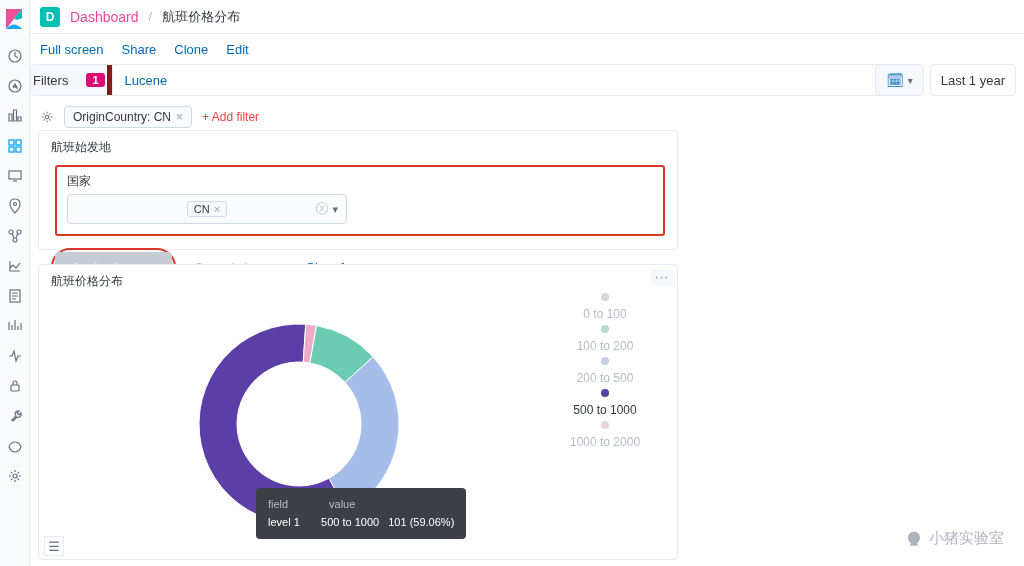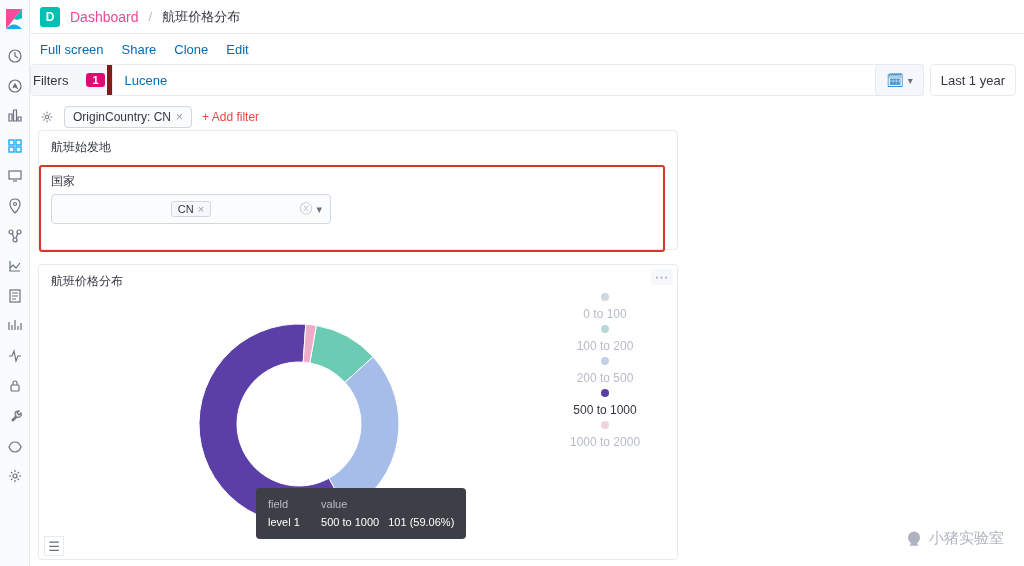--- a/index.html
+++ b/index.html
@@ -23,21 +23,21 @@
 .datewrap { position: absolute; right: 8px; top: 64px; display:flex; gap:6px; }
 .db { border:1px solid #e6ebf1; border-radius:4px; height:32px; display:flex; align-items:center; padding:0 10px; background:#f5f7fa; color:#343741; font-size:13px; }
 .db .cal { color:#006bb4; font-size:14px; }
 .pillrow { position: absolute; left: 30px; top: 100px; right: 8px; height: 34px; display: flex; align-items: center; padding: 0 10px; gap: 10px; }
 .gear { color: #69707d; }
 .pill { border: 1px solid #cfd8e3; border-radius: 4px; padding: 3px 8px; font-size: 12px; display: flex; align-items: center; gap: 5px; background:#fafbfd; }
 .addf { color: #ef4444; font-size: 12px; cursor:pointer; }
 .panel { position: absolute; border: 1px solid #e6ebf1; border-radius: 4px; background: #fff; }
 .panel1 { left: 38px; top: 130px; width: 640px; height: 120px; }
 .p-title { padding: 8px 12px 4px 12px; font-size: 12px; color: #343741; }
-.country-box { margin: 5px 12px 8px 0; border: 2px solid #d73628; border-radius: 3px; padding: 6px 10px 26px 10px; }
+.country-box { margin: 5px 12px 8px 16px; border: 2px solid #d73628; border-radius: 3px; padding: 6px 10px 10px 10px; }
 .country-lbl { font-size: 12px; margin-bottom: 4px; }
 .selectc { border: 1px solid #cfd8e3; border-radius: 4px; height: 30px; display: flex; align-items: center; padding: 0 6px; position: relative; background:#fbfcfd; width: 280px; justify-content: center; }
 .chip { border: 1px solid #cfd8e3; border-radius: 3px; padding: 1px 6px; font-size: 11px; display:flex; gap:4px; align-items:center; background:#f5f7fa; }
 .selectc .caret { position: absolute; right: 8px; color: #69707d; display:flex; gap:4px; align-items:center; }
 .btnrow { display: flex; gap: 18px; align-items: center; padding: 4px 12px 0 12px; }
 .btn-apply-wrap { border: 2px solid #d73628; border-radius: 28px; padding: 2px; }
 .btn-apply { background: #c7ccd4; color: #fff; border: none; border-radius: 4px; height: 30px; padding: 0 16px; font-size: 13px; }
 .btn-cancel { color: #b4bcc6; font-size: 13px; }
 .btn-clear { color: #006bb4; font-size: 13px; }
 .panel2 { left: 38px; top: 264px; width: 640px; height: 296px; }
@@ -252,21 +252,21 @@
       <span class="lbl act">500 to 1000</span>
     </div>
     <div class="row">
       <span class="dot" style="background: rgb(236, 213, 223);"></span>
       <span class="lbl">1000 to 2000</span>
     </div>
   </div>
 
 <div class="tooltip">
   <span class="th" style="width:44px">field</span>
-  <span class="th" style="margin-left:6px">value</span><br>
+  <span class="th" style="margin-left:14px">value</span><br>
   <span style="display:inline-block;width:44px">level 1</span>
   <span style="margin-left:6px">500 to 1000</span>
   <span style="margin-left:6px">101 (59.06%)</span>
 </div>
 
 <div class="listic">☰</div>
 
 <div class="wm">
   <svg width="18" height="18" viewBox="0 0 24 24">
       <path d="M12 2a8 8 0 00-8 8c0 3 2 6 4 8-1 2-2 3-2 3h12s-1-1-2-3c2-2 4-5 4-8a8 8 0 00-8-8z"></path>

